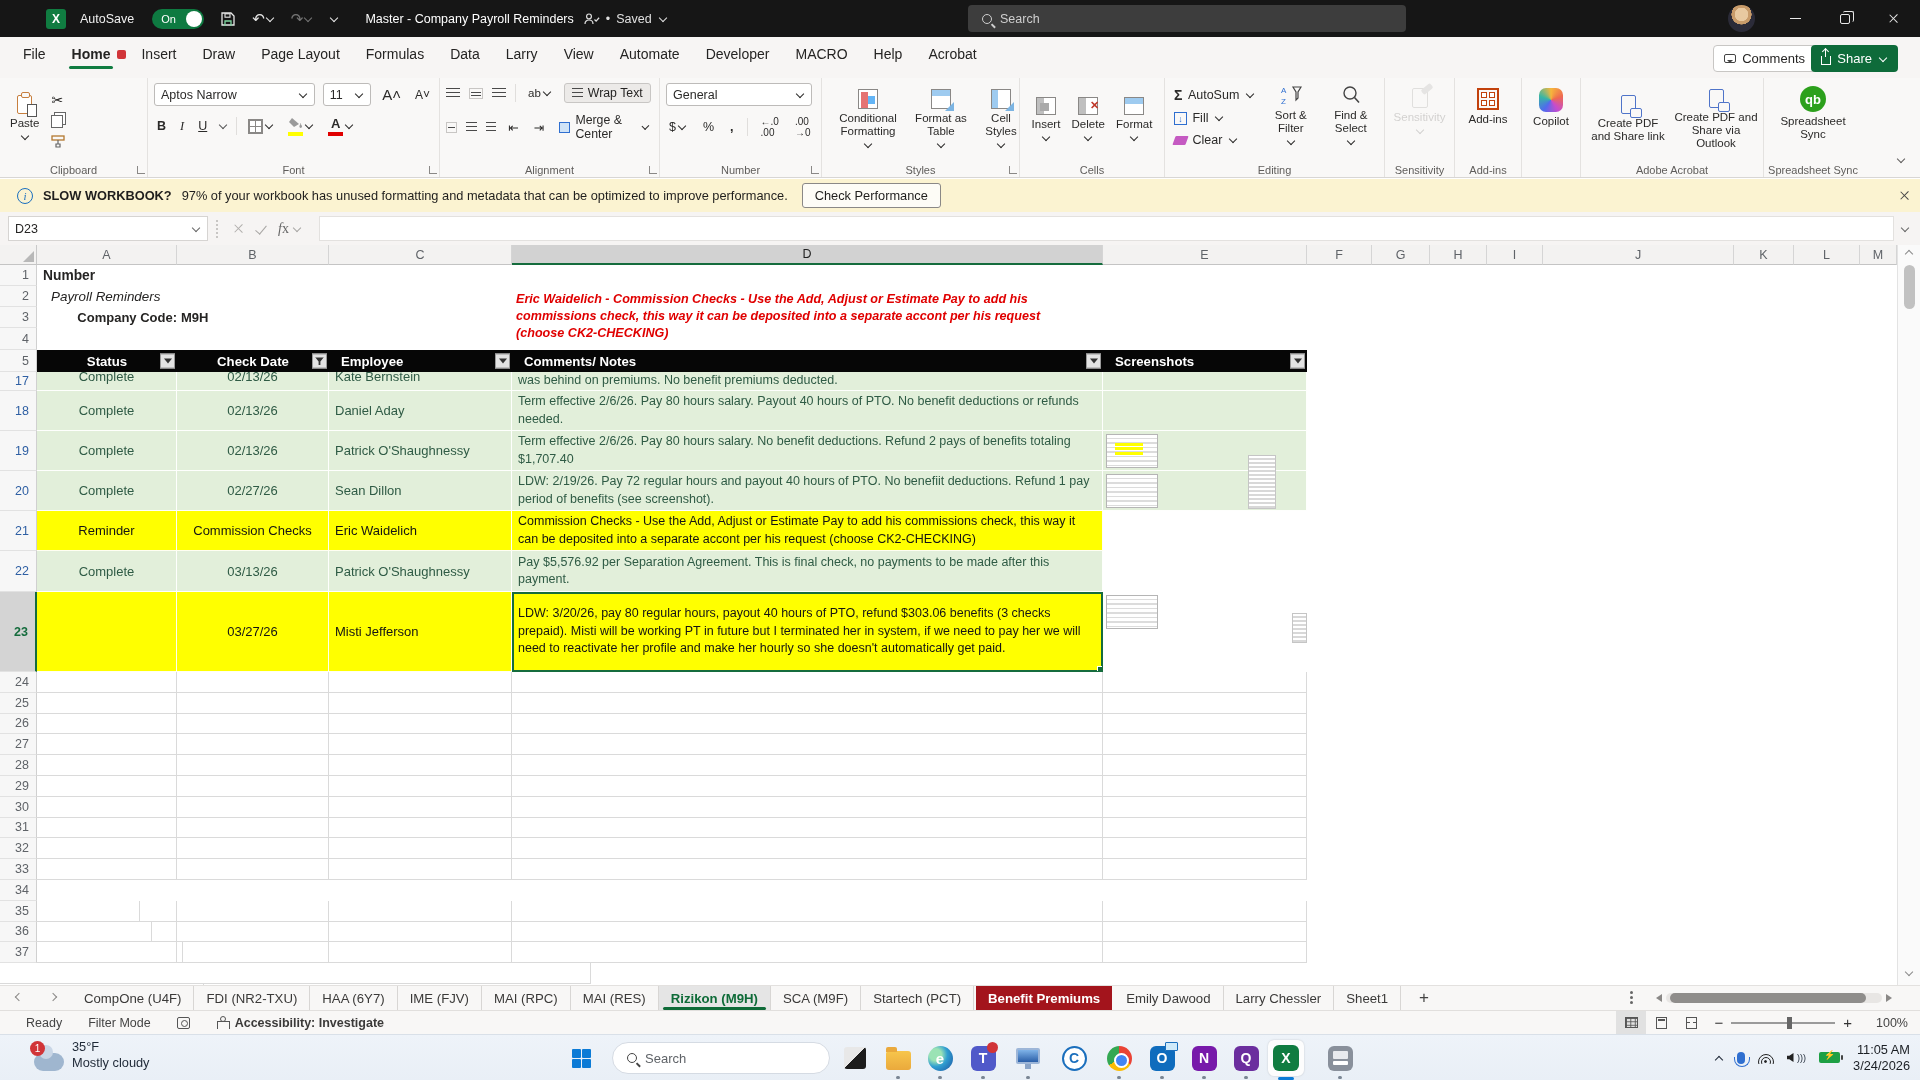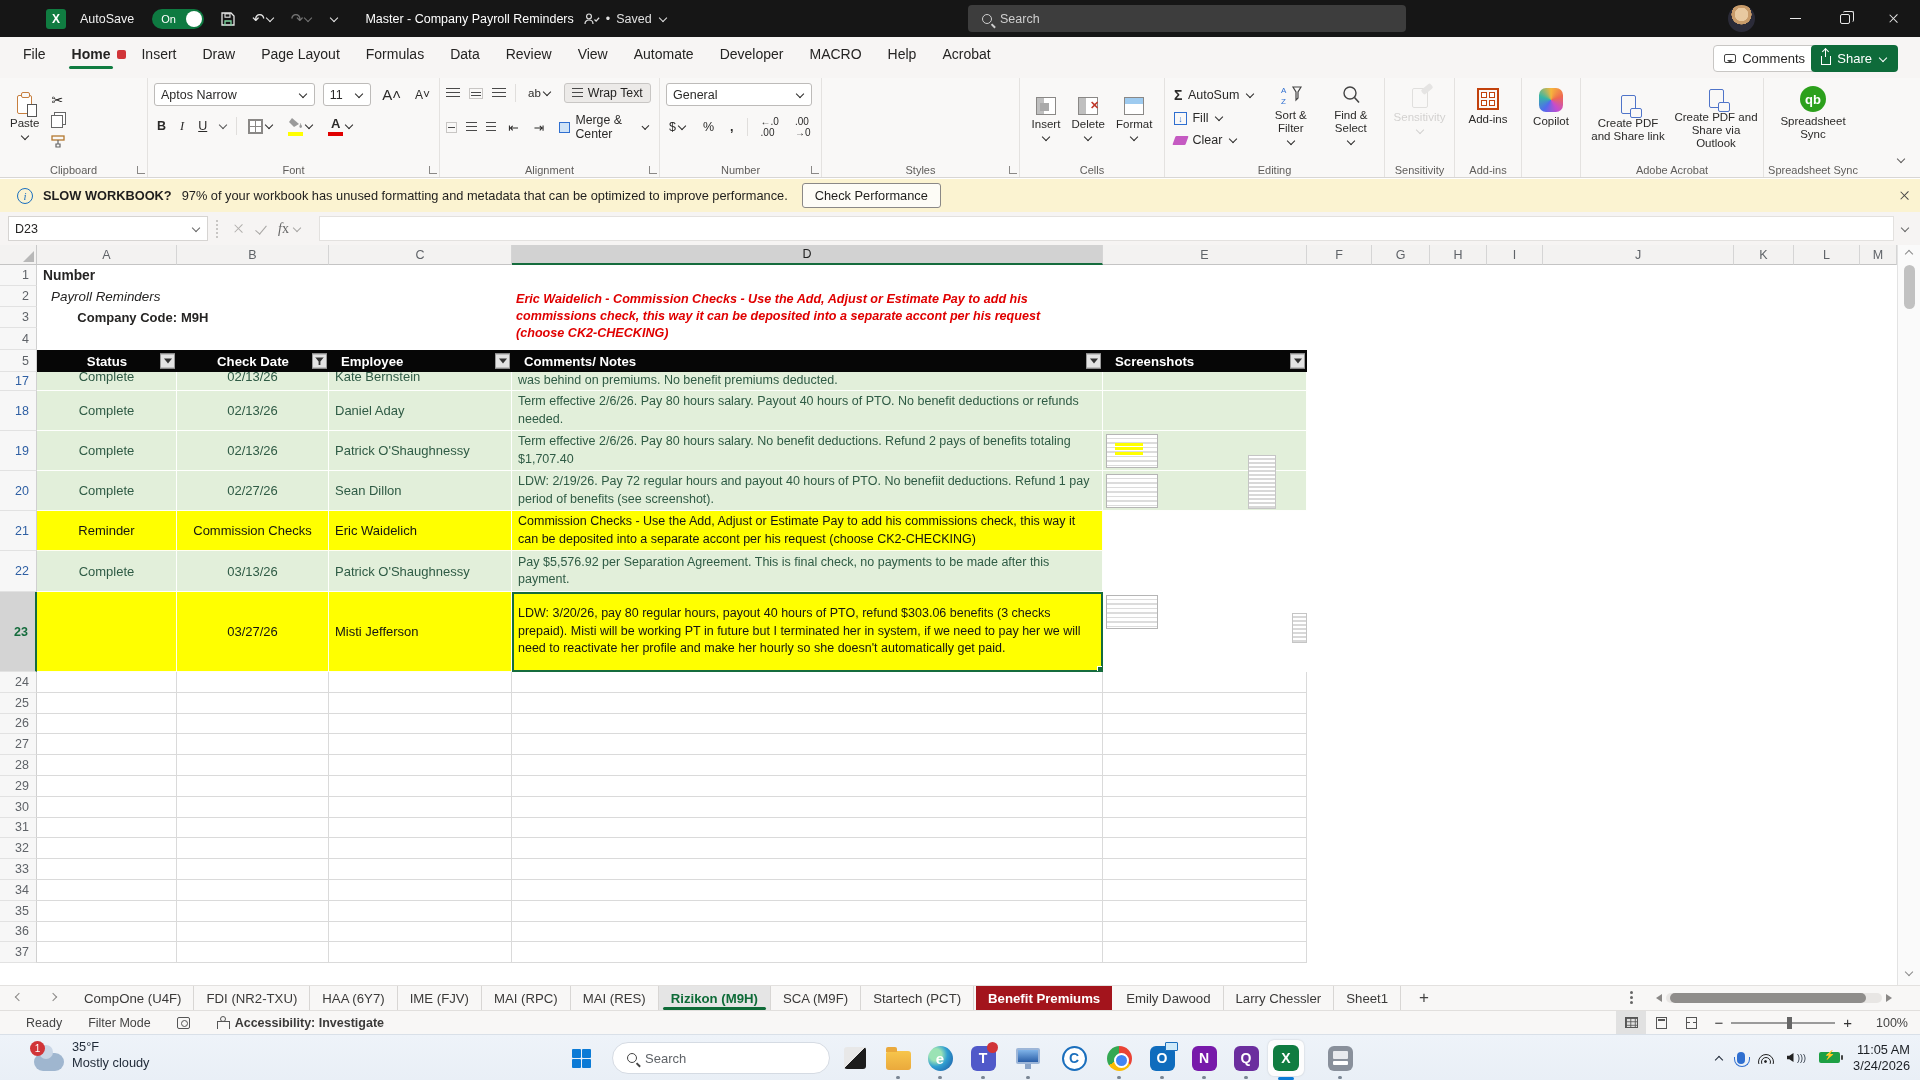--- a/index.html
+++ b/index.html
@@ -257,21 +257,21 @@
 <div id="menubar">
   <div id="menu-tabs" style="display:flex;align-items:flex-end;margin-left:10px">
       <div class="mtab">File</div>
       <div class="mtab active">Home</div>
       <span class="redbadge"></span>
       <div class="mtab">Insert</div>
       <div class="mtab">Draw</div>
       <div class="mtab">Page Layout</div>
       <div class="mtab">Formulas</div>
       <div class="mtab">Data</div>
-      <div class="mtab">Review</div>
+      <div class="mtab">Larry</div>
       <div class="mtab">View</div>
       <div class="mtab">Automate</div>
       <div class="mtab">Developer</div>
       <div class="mtab">MACRO</div>
       <div class="mtab">Help</div>
       <div class="mtab">Acrobat</div>
     </div>
 
   <div id="comments-btn">
     <span class="bubble"></span>
@@ -385,20 +385,37 @@
       <span class="rsm" style="font-weight:bold">,</span>
       <span style="width:1px;height:18px;background:#e0dedc"></span>
       <span class="rsm" style="font-size:10px">←.0<br>.00</span>
       <span class="rsm" style="font-size:10px">.00<br>→0</span>
     </div>
     <span class="rlabel">Number</span>
     <span class="dlg"></span>
   </div>
 
   <div class="rgroup" style="width:198px">
+    <div class="flex" style="justify-content:space-around;height:72px">
+      <div class="rbig">
+        <span class="cf-ic"></span>
+        <span style="width:72px">Conditional Formatting</span>
+          <i class="chev"></i>
+      </div>
+      <div class="rbig">
+        <span class="tbl-ic"></span>
+        <span style="width:58px">Format as Table</span>
+          <i class="chev"></i>
+      </div>
+      <div class="rbig">
+        <span class="tbl-ic" style="background:linear-gradient(90deg,#9ecbf0 0 6px,#fff 6px)"></span>
+        <span style="width:46px">Cell Styles</span>
+          <i class="chev"></i>
+      </div>
+    </div>
     <span class="rlabel">Styles</span>
     <span class="dlg"></span>
   </div>
 
   <div class="rgroup" style="width:145px">
     <div class="flex" style="justify-content:space-around;height:72px">
       <div class="rbig">
           <span class="cells-ic ins"></span>
           <span>Insert</span>
           <i class="chev"></i>
@@ -802,21 +819,21 @@
       <div class="cell gl" style="width: 204px; height: 20.8px;"></div>
     </div>
     <div class="grow" style="height: 20.8px;">
       <div class="rn" style="width: 37px; height: 20.8px;">33</div>
       <div class="cell gl" style="width: 140px; height: 20.8px;"></div>
       <div class="cell gl" style="width: 152px; height: 20.8px;"></div>
       <div class="cell gl" style="width: 183px; height: 20.8px;"></div>
       <div class="cell gl" style="width: 591px; height: 20.8px;"></div>
       <div class="cell gl" style="width: 204px; height: 20.8px;"></div>
     </div>
-    <div class="grow" style="height: 20.8px;">
+    <div class="grow" style="height: 20.8px; flex-direction: column;">
       <div class="rn" style="width: 37px; height: 20.8px;">34</div>
       <div class="cell gl" style="width: 140px; height: 20.8px;"></div>
       <div class="cell gl" style="width: 152px; height: 20.8px;"></div>
       <div class="cell gl" style="width: 183px; height: 20.8px;"></div>
       <div class="cell gl" style="width: 591px; height: 20.8px;"></div>
       <div class="cell gl" style="width: 204px; height: 20.8px;"></div>
     </div>
     <div class="grow" style="height: 20.8px;">
       <div class="rn" style="width: 37px; height: 20.8px;">35</div>
       <div class="cell gl" style="width: 140px; height: 20.8px;"></div>

